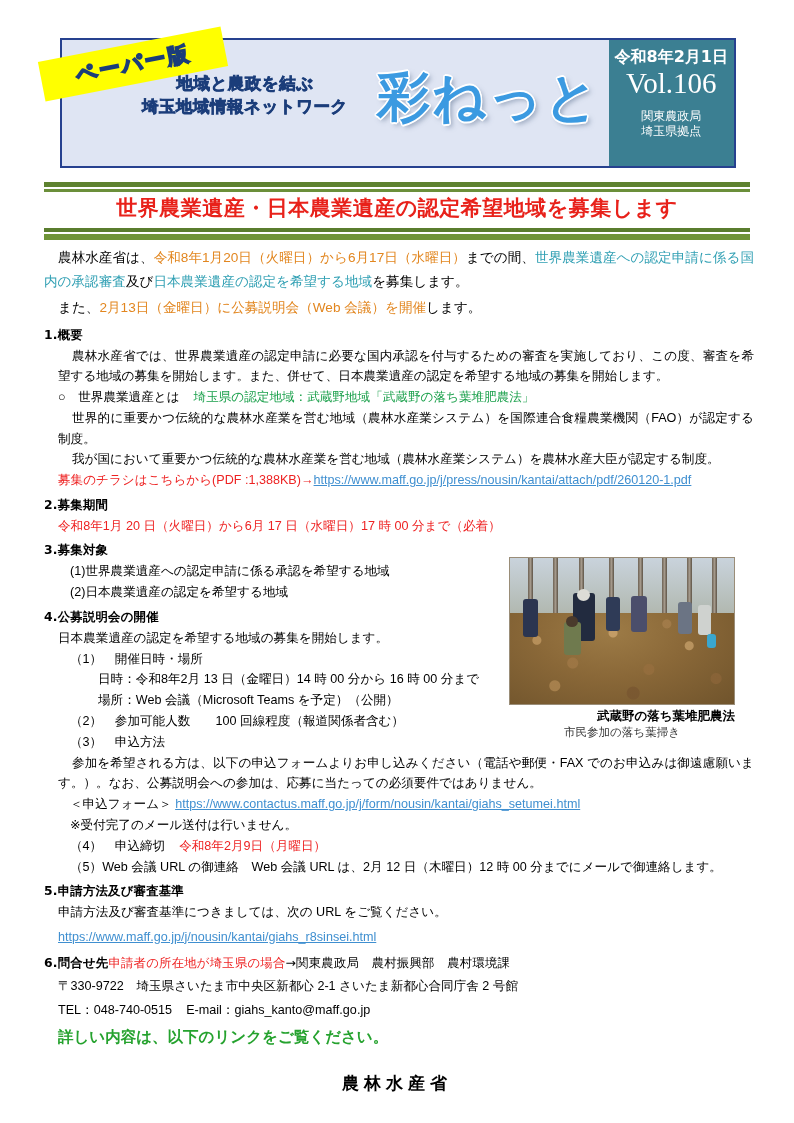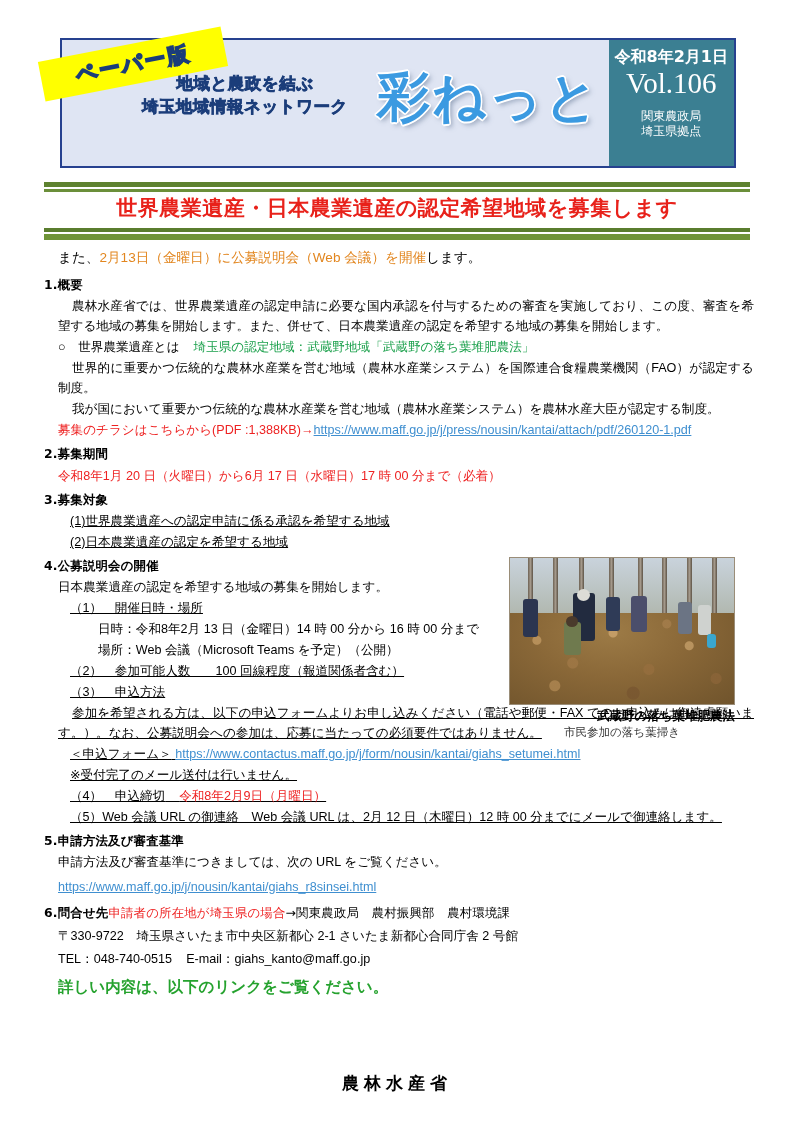--- a/index.html
+++ b/index.html
@@ -152,21 +152,21 @@
 
   .sec-head {
     font-family: "DejaVu Sans", sans-serif;
     font-weight: bold;
     font-size: 12.4px;
     margin: 4px 0 1px 0;
     letter-spacing: 0.2px;
   }
   p.t { margin: 0 0 0.5px 0; text-align: justify; }
   .i1 { padding-left: 14px; }
-  .i2 { padding-left: 26px; text-decoration: underline; }
+  .i2 { padding-left: 26px; }
   .i4 { padding-left: 54px; }
   .hang { padding-left: 14px; text-indent: 14px; }
 
   
   .c-orange { color: #e2861f; }
   .c-teal   { color: #2f9fb3; }
   .c-green  { color: #1aa04b; }
   .c-red    { color: #ee2222; }
   .c-greenb { color: #25a22e; font-family:"DejaVu Sans",sans-serif; font-weight: bold; font-size: 15.5px; }
   .lnk {
@@ -298,20 +298,21 @@
     <div class="person" style="left:75%; top:30%; width:14px; height:32px; background:#6b7484;"></div>
     <div class="person" style="left:84%; top:32%; width:13px; height:30px; background:#cfd2cf;"></div>
     <div class="person" style="left:88%; top:52%; width:9px; height:14px; background:#3aa7cf;"></div>
   </div>
   <div class="cap-main">武蔵野の落ち葉堆肥農法</div>
   <div class="cap-sub">市民参加の落ち葉掃き</div>
 </div>
 
 <div class="doc">
 
+  <p class="lead"><span class="ind"></span><span>農林水産省は、</span><span class="c-orange">令和8年1月20日（火曜日）から6月17日（水曜日）</span><span>までの間、</span><span class="c-teal">世界農業遺産への認定申請に係る国内の承認審査</span><span>及び</span><span class="c-teal">日本農業遺産の認定を希望する地域</span><span>を募集します。</span></p>
 
   <p class="lead" style="margin-bottom:5px;"><span class="ind"></span><span>また、</span><span class="c-orange">2月13日（金曜日）に公募説明会（Web 会議）を開催</span><span>します。</span></p>
 
   <div class="sec-head"><span>1.</span><span>概要</span></div>
   <p class="t hang">農林水産省では、世界農業遺産の認定申請に必要な国内承認を付与するための審査を実施しており、この度、審査を希望する地域の募集を開始します。また、併せて、日本農業遺産の認定を希望する地域の募集を開始します。</p>
   <p class="t i1"><span>○　世界農業遺産とは</span>&nbsp;&nbsp;&nbsp;&nbsp;<span class="c-green">埼玉県の認定地域：武蔵野地域「武蔵野の落ち葉堆肥農法」</span></p>
   <p class="t hang i1">世界的に重要かつ伝統的な農林水産業を営む地域（農林水産業システム）を国際連合食糧農業機関（FAO）が認定する制度。</p>
   <p class="t hang i1">我が国において重要かつ伝統的な農林水産業を営む地域（農林水産業システム）を農林水産大臣が認定する制度。</p>
   <p class="t i1"><span class="c-red">募集のチラシはこちらから(PDF :1,388KB)→</span><a class="lnk" href="#">https://www.maff.go.jp/j/press/nousin/kantai/attach/pdf/260120-1.pdf</a></p>
 

